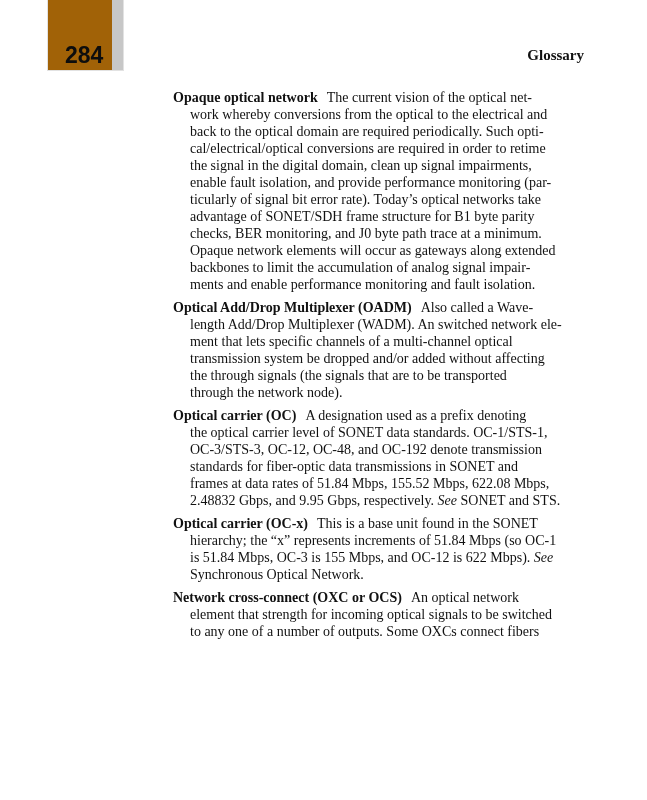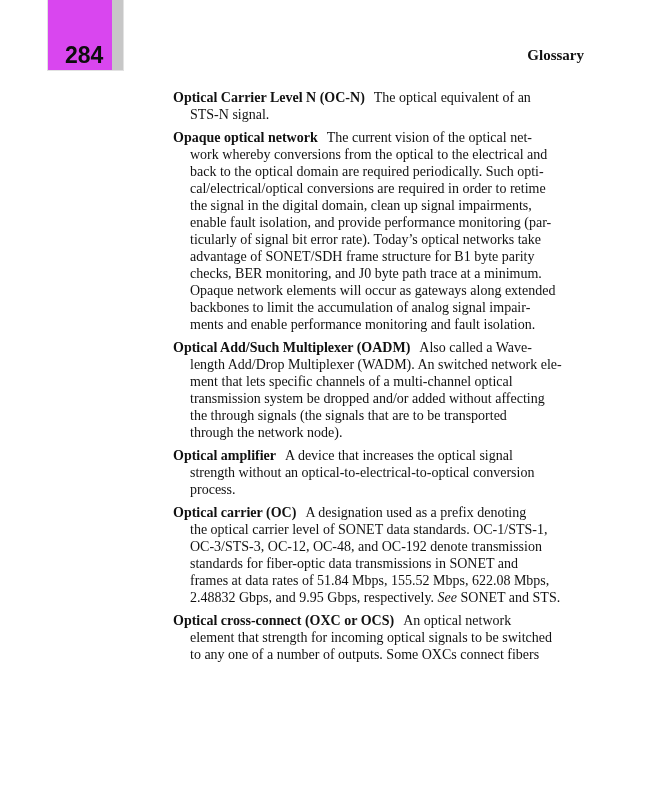--- a/index.html
+++ b/index.html
@@ -17,21 +17,21 @@
     color: #111111;
   }
 
   
   .page-tab {
     position: absolute;
     left: 47px;
     top: 0;
     width: 77px;
     height: 71px;
-    background: #d946ef;
+    background: #a16207;
     border: 1px solid #e2e2e2;
     border-top: none;
     box-sizing: border-box;
   }
   .tab-strip {
     position: absolute;
     right: 0;
     top: 0;
     width: 11px;
     height: 100%;
@@ -90,47 +90,46 @@
 <div class="sheet">
 
   <div class="page-tab">
     <div class="tab-strip"></div>
     <div class="page-number">284</div>
   </div>
 
   <div class="running-head">Glossary</div>
 
   <div class="content">
-      <div class="entry"><span class="term">Optical Carrier Level N (OC-N)</span><span class="def">The optical equivalent of an
-STS-N signal.</span></div>
       <div class="entry"><span class="term">Opaque optical network</span><span class="def">The current vision of the optical net-
 work whereby conversions from the optical to the electrical and
 back to the optical domain are required periodically. Such opti-
 cal/electrical/optical conversions are required in order to retime
 the signal in the digital domain, clean up signal impairments,
 enable fault isolation, and provide performance monitoring (par-
 ticularly of signal bit error rate). Today’s optical networks take
 advantage of SONET/SDH frame structure for B1 byte parity
 checks, BER monitoring, and J0 byte path trace at a minimum.
 Opaque network elements will occur as gateways along extended
 backbones to limit the accumulation of analog signal impair-
 ments and enable performance monitoring and fault isolation.</span></div>
-      <div class="entry"><span class="term">Optical Add/Such Multiplexer (OADM)</span><span class="def">Also called a Wave-
+      <div class="entry"><span class="term">Optical Add/Drop Multiplexer (OADM)</span><span class="def">Also called a Wave-
 length Add/Drop Multiplexer (WADM). An switched network ele-
 ment that lets specific channels of a multi-channel optical
 transmission system be dropped and/or added without affecting
 the through signals (the signals that are to be transported
 through the network node).</span></div>
-      <div class="entry"><span class="term">Optical amplifier</span><span class="def">A device that increases the optical signal
-strength without an optical-to-electrical-to-optical conversion
-process.</span></div>
       <div class="entry"><span class="term">Optical carrier (OC)</span><span class="def">A designation used as a prefix denoting
 the optical carrier level of SONET data standards. OC-1/STS-1,
 OC-3/STS-3, OC-12, OC-48, and OC-192 denote transmission
 standards for fiber-optic data transmissions in SONET and
 frames at data rates of 51.84 Mbps, 155.52 Mbps, 622.08 Mbps,
 2.48832 Gbps, and 9.95 Gbps, respectively. <em>See</em> SONET and STS.</span></div>
-      <div class="entry"><span class="term">Optical cross-connect (OXC or OCS)</span><span class="def">An optical network
+      <div class="entry"><span class="term">Optical carrier (OC-x)</span><span class="def">This is a base unit found in the SONET
+hierarchy; the “x” represents increments of 51.84 Mbps (so OC-1
+is 51.84 Mbps, OC-3 is 155 Mbps, and OC-12 is 622 Mbps). <em>See</em>
+Synchronous Optical Network.</span></div>
+      <div class="entry"><span class="term">Network cross-connect (OXC or OCS)</span><span class="def">An optical network
 element that strength for incoming optical signals to be switched
 to any one of a number of outputs. Some OXCs connect fibers</span></div>
     </div>
 
 </div>
 
 </body></html>

